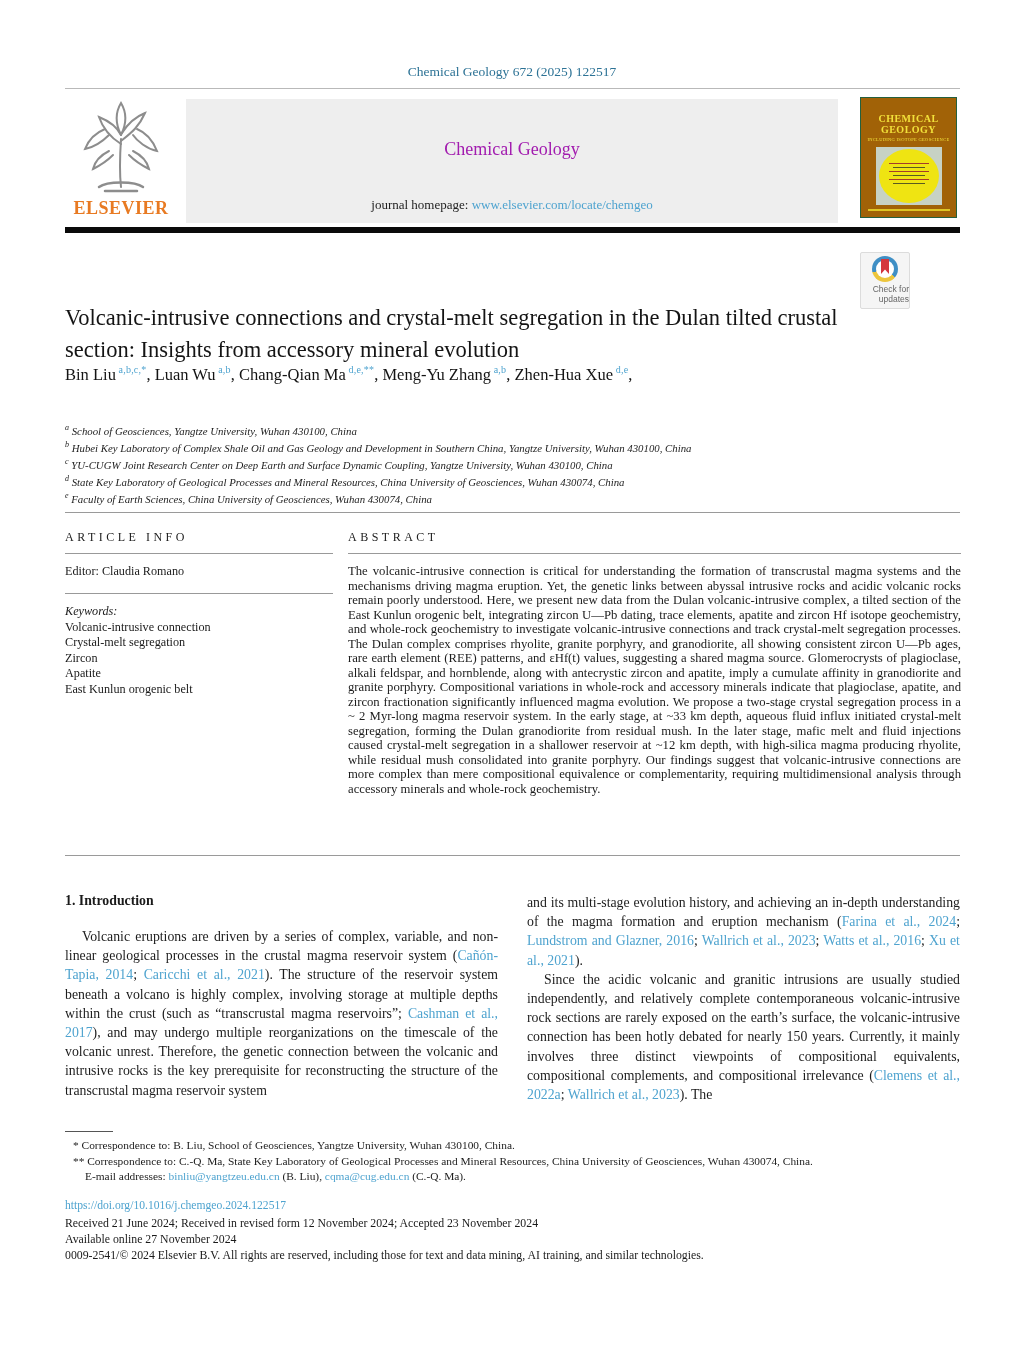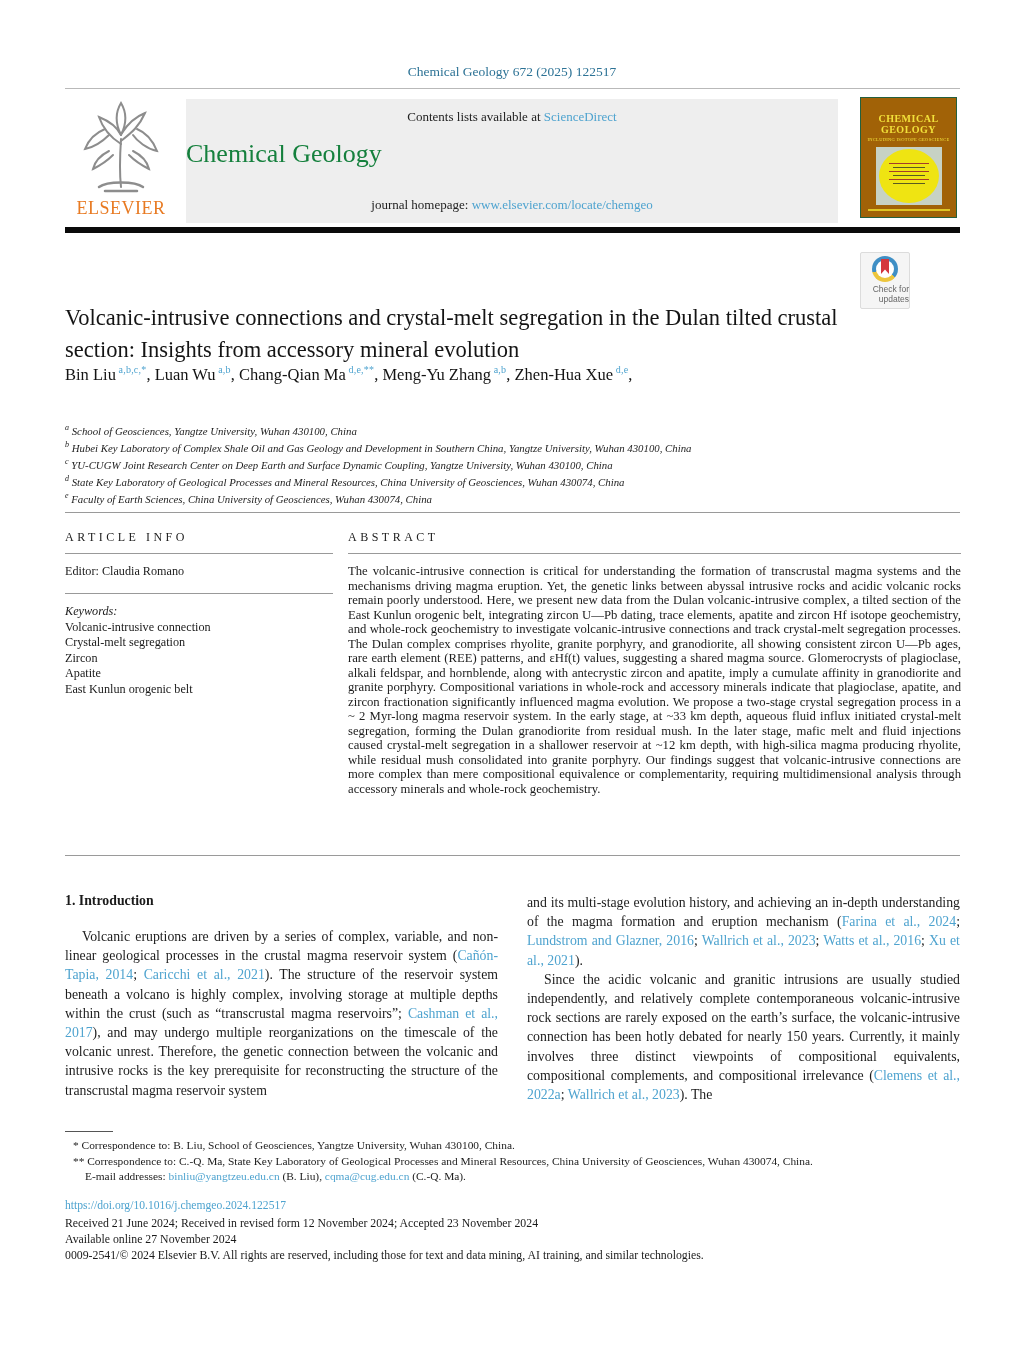--- a/index.html
+++ b/index.html
@@ -9,24 +9,24 @@
   .top-citation{position:absolute;top:64px;left:0;width:100%;text-align:center;
     font-size:13.5px;color:#2c7295;}
   .rule{position:absolute;left:65px;width:895px;height:1px;background:#b9b9b9;}
   .rule-top{top:88px;}
   .rule-mid{top:512px;background:#9a9a9a;}
   .rule-bottom{top:855px;background:#9a9a9a;}
 
   
   .logo{position:absolute;left:65px;top:99px;width:112px;height:124px;text-align:center;}
   .logo svg{display:block;margin:0 auto;}
-  .logo .wordmark{font-size:18px;letter-spacing:.5px;color:#e87a22;margin-top:1px;}
+  .logo .wordmark{font-size:18px;letter-spacing:.5px;color:#e87a22;margin-top:1px;font-weight:bold;}
   .graypanel{position:absolute;left:186px;top:99px;width:652px;height:124px;background:#eeeeee;}
   .contents-line{position:absolute;top:10px;width:100%;text-align:center;font-size:13px;color:#222;}
-  .journal-title{position:absolute;top:40px;width:100%;text-align:left;font-size:26px;color:#15803d;}
+  .journal-title{position:absolute;top:40px;width:100%;text-align:center;font-size:18px;color:#a21caf;}
   .homepage-line{position:absolute;bottom:10px;width:100%;text-align:center;font-size:13px;color:#222;}
   .link{color:#4ea3cf;}
   .cover{position:absolute;left:860px;top:97px;width:97px;height:121px;background:#a16207;
      box-shadow:0 0 0 1px #24603e inset;}
   .cover-title{margin-top:16px;text-align:center;color:#f2e13a;font-weight:bold;
      font-size:10px;line-height:11px;letter-spacing:.5px;}
   .cover-sub{text-align:center;color:#f2e13a;font-size:4.5px;line-height:6px;margin-top:2px;letter-spacing:.3px;}
   .cover-box{width:66px;height:58px;background:#c7d2c4;margin:4px auto 0;position:relative;}
   .cover-ellipse{position:absolute;left:3px;top:2px;width:60px;height:54px;border-radius:50%;
      background:#efe412;overflow:hidden;}
@@ -104,21 +104,20 @@
         <path d="M34 52 C26 56 20 62 18 70 C26 66 32 62 38 56"></path>
         <path d="M58 52 C66 56 72 62 74 70 C66 66 60 62 54 56"></path>
         <path d="M24 88 C32 82 60 82 68 88" stroke-width="2.5"></path>
         <path d="M30 92 L62 92" stroke-width="2.5"></path>
       </g>
     </svg>
     <div class="wordmark">ELSEVIER</div>
   </div>
 
   <div class="graypanel">
-    <div class="contents-line"><span>Contents lists available at </span><span class="link">ScienceDirect</span></div>
     <div class="journal-title">Chemical Geology</div>
     <div class="homepage-line"><span>journal homepage: </span><span class="link">www.elsevier.com/locate/chemgeo</span></div>
   </div>
 
   <div class="cover">
     <div class="cover-title">
       <span>CHEMICAL</span><br>
       <span>GEOLOGY</span>
     </div>
     <div class="cover-sub">INCLUDING ISOTOPE GEOSCIENCE</div>

